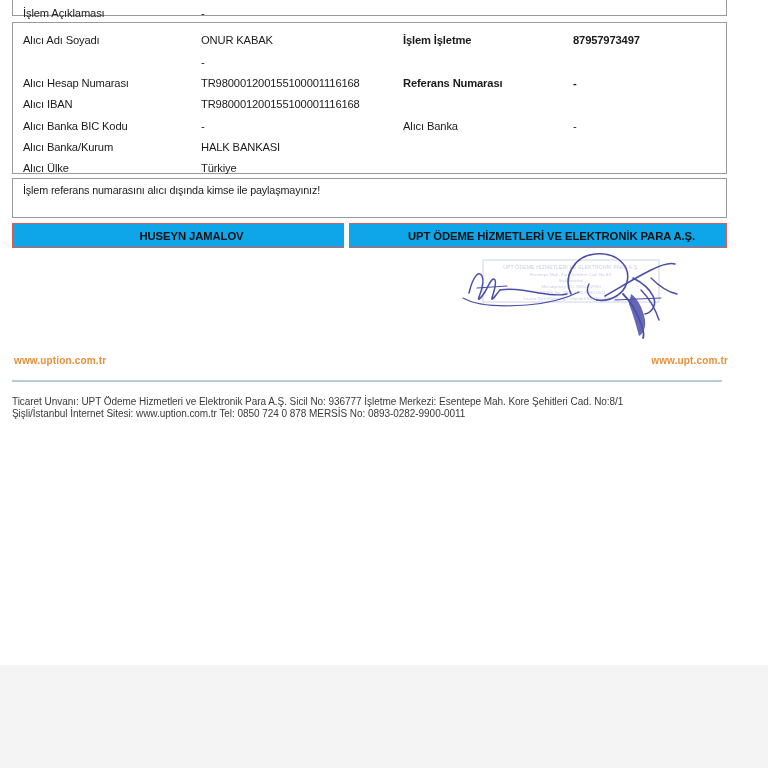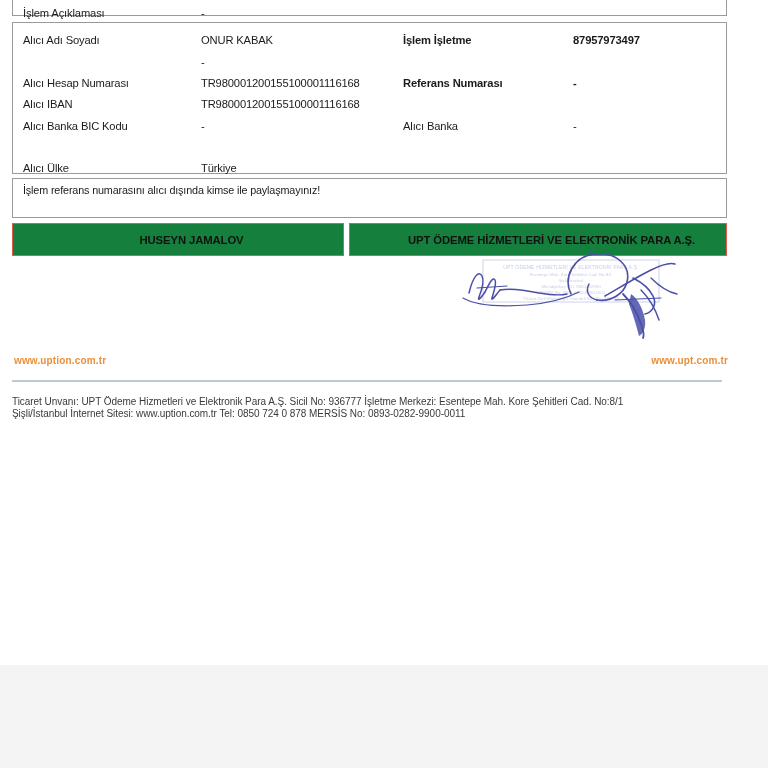--- a/index.html
+++ b/index.html
@@ -100,24 +100,24 @@
     font-size: 10.8px;
     color: #1b1b1b;
     white-space: nowrap;
     letter-spacing: -0.15px;
   }
 
   
   .sign-box {
     position: absolute;
     top: 223px;
-    height: 33px;
+    height: 25px;
     box-sizing: border-box;
     border: 1.4px solid #e05a52;
-    background: #15803d;
+    background: #0ea5e9;
     display: flex;
     align-items: center;
     justify-content: center;
     font-size: 11.3px;
     font-weight: bold;
     color: #111111;
     letter-spacing: -0.1px;
     padding-left: 27px;
   }
   #sign-box-sender { left: 12px;  width: 332px; }
@@ -209,20 +209,24 @@
       <span class="cell-value col-b">TR980001200155100001116168</span>
     </div>
 
     <div class="row" style="top:93px;">
       <span class="cell-label col-a">Alıcı Banka BIC Kodu</span>
       <span class="cell-value col-b">-</span>
       <span class="cell-label col-c">Alıcı Banka</span>
       <span class="cell-value col-d">-</span>
     </div>
 
+    <div class="row" style="top:114px;">
+      <span class="cell-label col-a">Alıcı Banka/Kurum</span>
+      <span class="cell-value col-b">HALK BANKASI</span>
+    </div>
 
     <div class="row" style="top:135px;">
       <span class="cell-label col-a">Alıcı Ülke</span>
       <span class="cell-value col-b">Türkiye</span>
     </div>
   </div>
 
   <div class="doc-table" id="table-notice">
     <span id="notice-text">İşlem referans numarasını alıcı dışında kimse ile paylaşmayınız!</span>
   </div>

